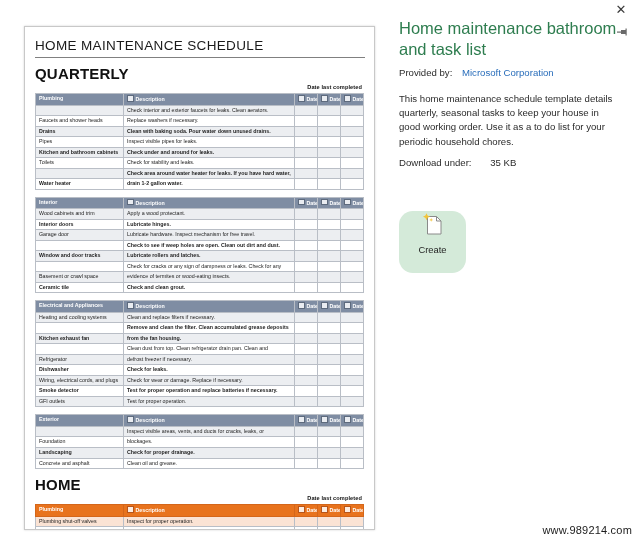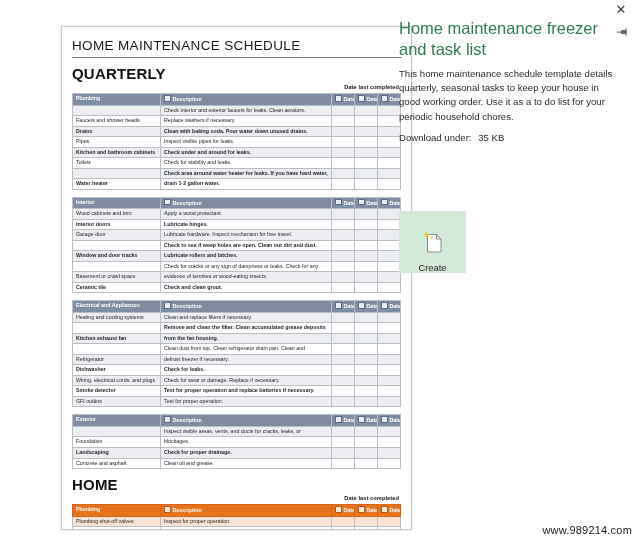--- a/index.html
+++ b/index.html
@@ -24,21 +24,20 @@
   }
 
   
   #preview-pane{
     position:absolute;left:24px;top:26px;
     width:349px;height:502px;
     background:#ffffff;
     border:1px solid #c8c8c8;
     box-shadow:0 0 2px rgba(0,0,0,.18);
     overflow:hidden;
-    margin-left:37px;
   }
   #doc-title{
     font-size:13.5px;color:#1a1a1a;
     letter-spacing:.35px;
     padding:11px 0 4px 10px;
     font-weight:400;
   }
   #doc-title-rule{
     height:1px;background:#808080;margin:0 9px 0 10px;
   }
@@ -102,28 +101,29 @@
     font-size:16.5px;line-height:21px;color:#2e7d4f;
     font-weight:400;margin:0 0 7px 0;
   }
   #provided-row{font-size:9.6px;color:#2b2b2b;margin-bottom:14px;}
   #provider-name{color:#2a6ebb;margin-left:7px;cursor:pointer;}
   #tpl-desc{
     font-size:9.6px;line-height:14.2px;color:#2b2b2b;
     margin-bottom:8px;
   }
   #dl-row{font-size:9.6px;color:#2b2b2b;}
-  #dl-size{margin-left:4px;}
+  #dl-size{margin-left:16px;}
   #create-tile{
     position:absolute;left:0;top:193px;
     width:67px;height:62px;
     background:#d4ead9;
     display:flex;flex-direction:column;
-    align-items:center;justify-content:flex-end;
+    align-items:center;justify-content:flex-start;
     cursor:pointer;
+    border-radius:14px;
   }
   #create-label{font-size:9.4px;color:#1f1f1f;margin-top:3px;}
 
   
   #watermark{
     position:absolute;right:6px;bottom:8px;
     font-size:11px;color:#1b1b1b;
     font-family:"Liberation Sans", sans-serif;
     letter-spacing:.2px;
   }
@@ -463,21 +463,25 @@
             <td>&nbsp;</td>
             <td>&nbsp;</td>
             <td>&nbsp;</td>
           </tr>
         </tbody>
       </table>
     </div>
 </div>
 
 <div id="info-pane">
-  <h1 id="tpl-title">Home maintenance freezer and task list</h1>
+  <h1 id="tpl-title">Home maintenance bathroom and task list</h1>
+  <div id="provided-row">
+    <span>Provided by:</span>
+    <span id="provider-name">Microsoft Corporation</span>
+  </div>
   <div id="tpl-desc">This home maintenance schedule template details quarterly, seasonal tasks to keep your house in good working order. Use it as a to do list for your periodic household chores.</div>
   <div id="dl-row">
     <span>Download under:</span>
     <span id="dl-size">35 KB</span>
   </div>
   <div id="create-tile">
     <svg width="30" height="30" viewBox="0 0 30 30">
       <path d="M9.5 5.5 h9 l4.5 4.5 v13 h-13.5 z" fill="#ffffff" stroke="#8a8a8a" stroke-width="1"></path>
       <path d="M18.5 5.5 v4.5 h4.5" fill="none" stroke="#8a8a8a" stroke-width="1"></path>
       <g fill="#f2c438">

